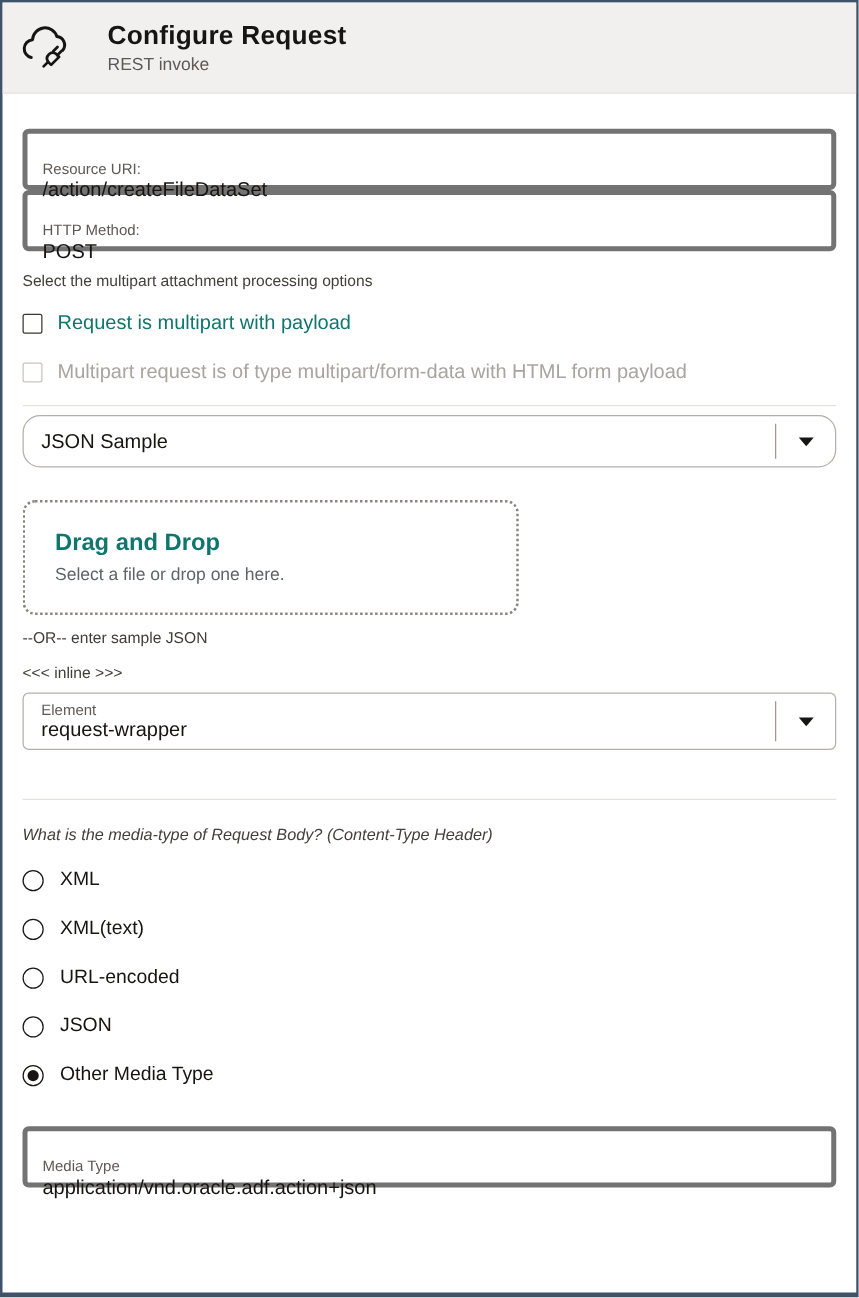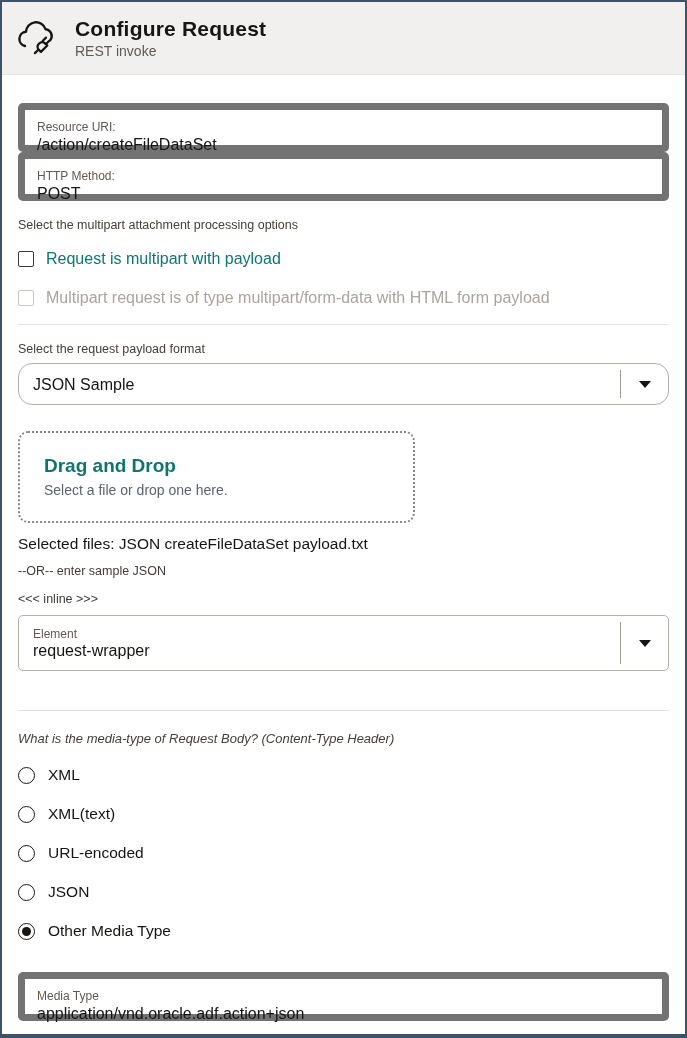--- a/index.html
+++ b/index.html
@@ -8,33 +8,33 @@
 
   .frame{
     width:687px;height:1038px;
     border:2px solid #3f5368;border-bottom-width:4px;
     background:#ffffff;overflow:hidden;position:relative;
   }
 
   
   .header{
     height:73px;background:#f1f0ef;display:flex;align-items:center;
-    padding:0 14px;gap:19px;border-bottom:1px solid #e7e4e1;
+    padding:0 14px;gap:30px;border-bottom:1px solid #e7e4e1;
   }
   .header .titles{display:flex;flex-direction:column;line-height:1.15;}
   .header .title{font-size:21px;font-weight:bold;color:#161513;letter-spacing:.2px;}
   .header .subtitle{font-size:14px;color:#5f5955;margin-top:2px;}
   .cloud-icon{flex:0 0 auto;margin-top:4px;}
 
   
   .content{padding:0 16px;}
 
   .field{
-    border:7px solid #737373;border-radius:5px;background:#fff;
-    padding:10px 12px 6px 12px;height:49px;
+    border:4px solid #737373;border-radius:5px;background:#fff;
+    padding:21px 12px 6px 12px;height:49px;
   }
   .field-label{font-size:12px;color:#5f5955;line-height:1.2;}
   .field-value{font-size:16px;color:#161513;line-height:1.35;white-space:nowrap;overflow:hidden;}
 
   .mt28{margin-top:28px;} .mt10{}
 
   .section-label{font-size:12.5px;color:#44403b;}
 
   .check-row{display:flex;align-items:center;gap:12px;}
   .checkbox{
@@ -53,21 +53,21 @@
   .dropdown .dd-main{flex:1 1 auto;padding:7px 12px 6px 14px;display:flex;flex-direction:column;justify-content:center;}
   .dropdown .dd-value{font-size:16px;color:#161513;}
   .dropdown .dd-caret-area{
     flex:0 0 48px;display:flex;align-items:center;justify-content:center;
     border-left:1px solid #9e9892;margin:6px 0;
   }
   .caret{
     width:0;height:0;border-left:6px solid transparent;border-right:6px solid transparent;
     border-top:7px solid #161513;
   }
-  .dropdown.tall{height:56px;}
+  .dropdown.tall{height:46px;}
   .dropdown.short{height:42px;border-radius:14px;}
 
   .dragdrop{
     width:397px;height:92px;border:2px dotted #8b8680;border-radius:10px;
     padding:22px 0 0 24px;margin-top:26px;
   }
   .dragdrop .dd-title{font-size:19px;font-weight:bold;color:#0f766e;}
   .dragdrop .dd-sub{font-size:14px;color:#5f6368;margin-top:5px;}
 
   .selected-files{font-size:15.5px;color:#161513;margin-top:12px;}
@@ -122,37 +122,35 @@
       <span class="check-label">Request is multipart with payload</span>
     </div>
 
     <div class="check-row disabled" style="margin-top:21px;">
       <span class="checkbox"></span>
       <span class="check-label">Multipart request is of type multipart/form-data with HTML form payload</span>
     </div>
 
     <hr class="divider" style="margin-top:17px;">
 
-    <div class="section-label" style="margin-top:17px;">Select the request payload format</div>
 
     <div class="dropdown short" style="margin-top:7px;">
       <div class="dd-main">
         <span class="dd-value">JSON Sample</span>
       </div>
       <div class="dd-caret-area">
         <span class="caret"></span>
       </div>
     </div>
 
     <div class="dragdrop">
       <div class="dd-title">Drag and Drop</div>
       <div class="dd-sub">Select a file or drop one here.</div>
     </div>
 
-    <div class="selected-files">Selected files: JSON createFileDataSet payload.txt</div>
 
     <div class="small-note" style="margin-top:11px;">--OR-- enter sample JSON</div>
 
     <div class="small-note" style="margin-top:14px;">&lt;&lt;&lt; inline &gt;&gt;&gt;</div>
 
     <div class="dropdown tall" style="margin-top:9px;">
       <div class="dd-main">
         <span class="field-label">Element</span>
         <span class="dd-value">request-wrapper</span>
       </div>

